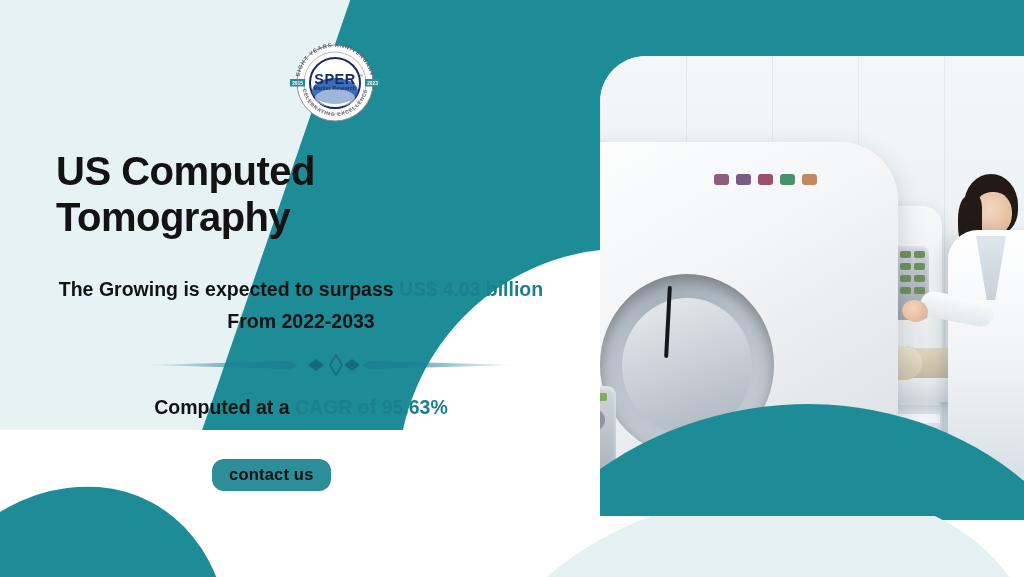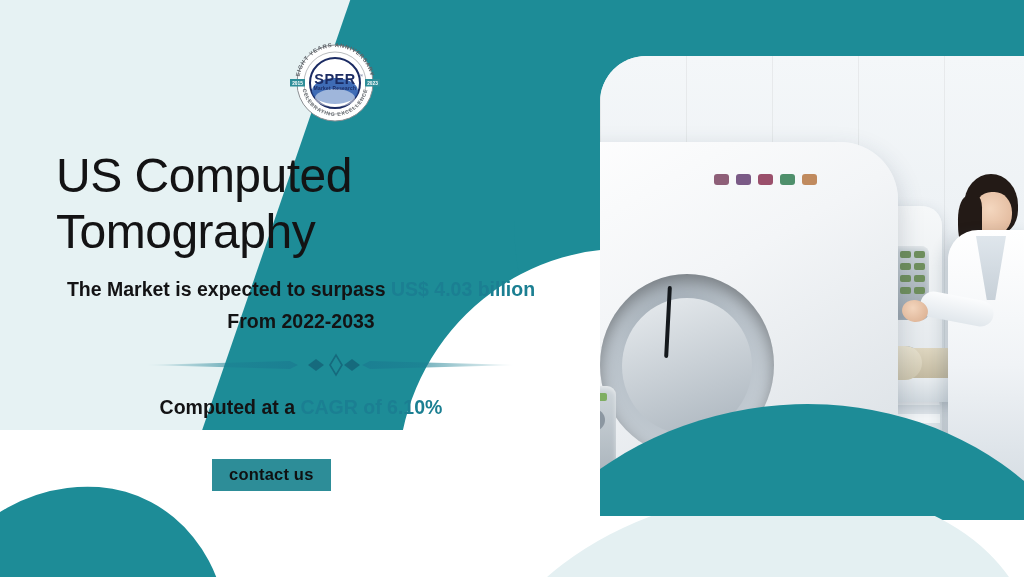--- a/index.html
+++ b/index.html
@@ -277,22 +277,22 @@
   .seal {
     position:absolute;
     left:285px; top:33px;
     width:100px; height:100px;
   }
 
   .headline {
     position:absolute;
     left:56px; top:148px;
     width:500px;
-    font-size:48px;
-    font-weight:normal;
+    font-size:40px;
+    font-weight:bold;
     line-height:1.16;
     letter-spacing:-.5px;
     color:#131314;
   }
   .headline .l2 { display:block; text-align:center; }
 
   .subline {
     position:absolute;
     left:56px; top:274px;
     width:490px;
@@ -322,20 +322,21 @@
 
   .contact-badge {
     position:absolute;
     left:212px; top:459px;
     padding:6px 17px 7px;
     background:#2d8d98;
     color:#0f1011;
     font-size:16.5px;
     font-weight:bold;
     letter-spacing:.2px;
+    border-radius:12px;
   }
 
   .contact-email, .contact-web {
     position:absolute;
     left:56px;
     width:490px;
     text-align:center;
     font-size:18.5px;
     font-weight:bold;
     color:#131314;
@@ -449,21 +450,21 @@
       <rect x="160" y="92" width="30" height="15" fill="#2d8d98"></rect>
       <text x="175" y="103" text-anchor="middle" font-family="'Liberation Sans', sans-serif" font-size="9.5" font-weight="bold" fill="#ffffff">2023</text>
     </svg>
   </div>
 
   <h1 class="headline">
     <span>US Computed Tomography</span>
   </h1>
 
   <p class="subline">
-    <span>The Market is expected to surpass </span><span class="accent">US$</span>
+    <span>The Growing is expected to surpass </span><span class="accent">US$</span>
     <span class="accent">4.03 billion</span>
     <span>From 2022-2033</span>
   </p>
 
   <div class="divider">
     <svg viewBox="0 0 380 30" width="380" height="30" aria-hidden="true">
       <defs>
         <linearGradient id="dl" x1="0" y1="0" x2="1" y2="0">
           <stop offset="0" stop-color="#1b7f92" stop-opacity="0"></stop>
           <stop offset="1" stop-color="#1b7f92" stop-opacity="1"></stop>
@@ -475,18 +476,18 @@
       </defs>
       <path d="M4 15 L150 11 L158 15 L150 19 Z" fill="url(#dl)"></path>
       <path d="M376 15 L230 11 L222 15 L230 19 Z" fill="url(#dr)"></path>
       <path d="M168 15 L176 9 L184 15 L176 21 Z" fill="#166a7d"></path>
       <path d="M204 15 L212 9 L220 15 L212 21 Z" fill="#166a7d"></path>
       <path d="M190 15 L196 5 L202 15 L196 25 Z" fill="none" stroke="#166a7d" stroke-width="1.6"></path>
     </svg>
   </div>
 
   <p class="cagr">
-    <span>Computed at a </span><span class="accent">CAGR of  6.10%</span>
+    <span>Computed at a </span><span class="accent">CAGR of  95.63%</span>
   </p>
 
   <div class="contact-badge">contact us</div>
 
 </div>
 
 </body></html>

